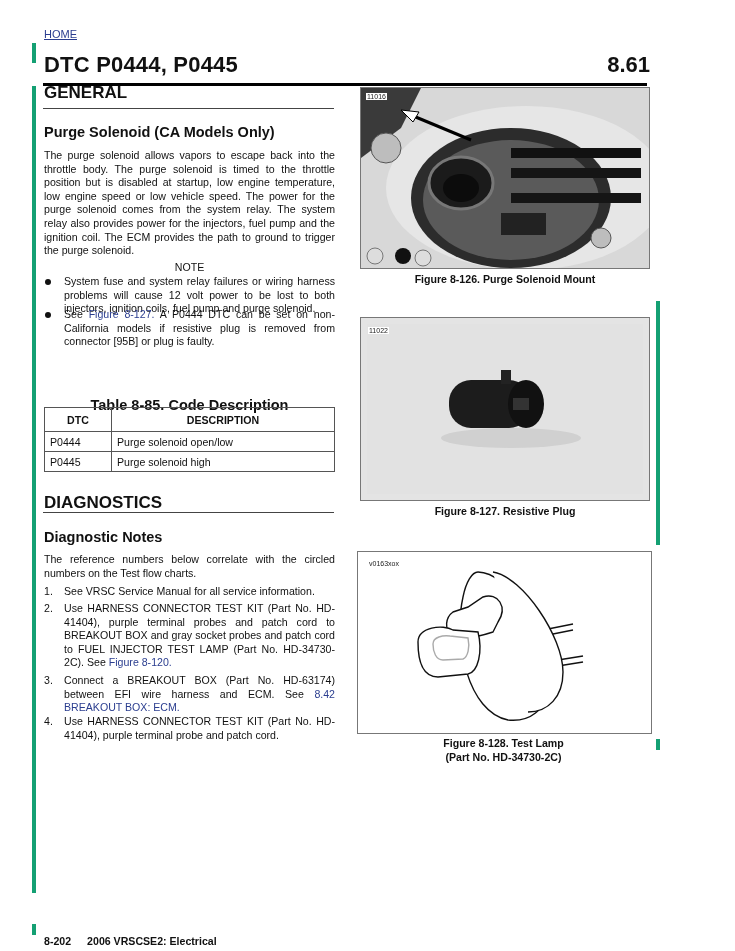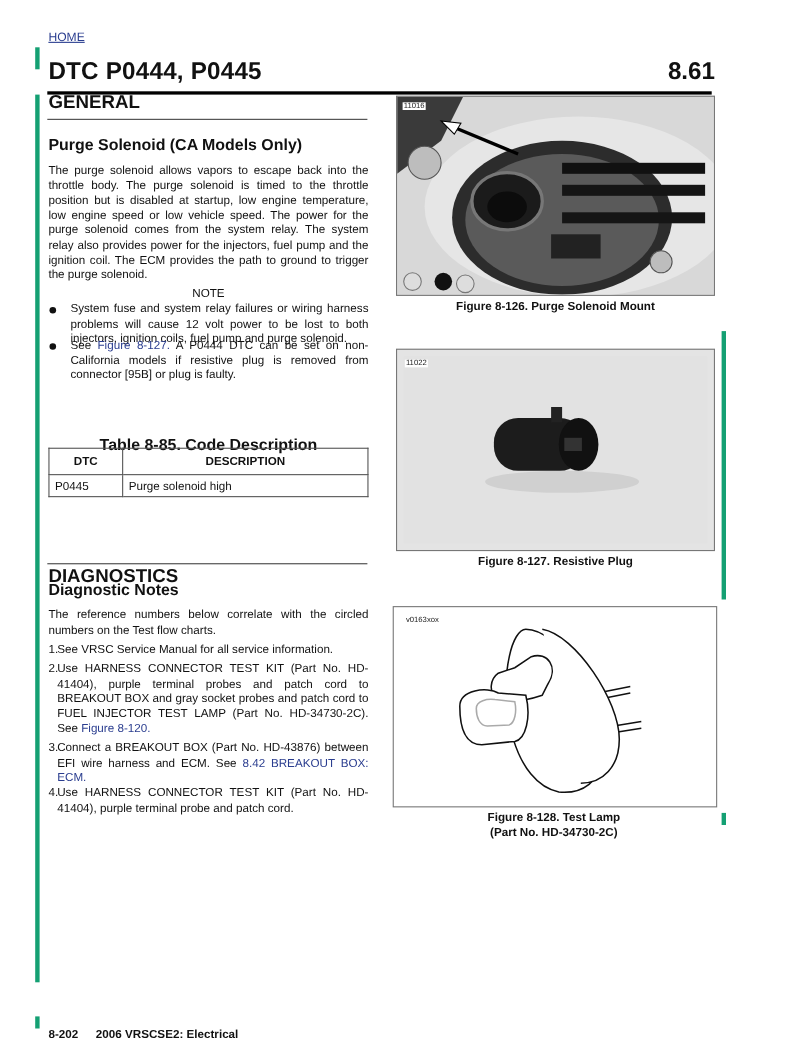--- a/index.html
+++ b/index.html
@@ -19,21 +19,21 @@
   .bullet { position:absolute; left:44px; width:291px; font-size:10.6px; line-height:13.6px; }
   .bullet .dot { position:absolute; left:1px; top:4px; width:6px; height:6px; border-radius:50%; background:#111; }
   .bullet .txt { margin-left:20px; text-align:justify; display:block; }
   #table-title { left:44px; top:383px; width:291px; text-align:center; font-size:14.5px; font-weight:bold; }
   table.codes { position:absolute; left:44px; top:407px; width:291px; border-collapse:collapse; font-size:10.6px; }
   table.codes th, table.codes td { border:1px solid #555; padding:0 5px; height:19px; }
   table.codes th { height:23px; font-weight:bold; }
   table.codes td.c1, table.codes th.c1 { width:56px; }
   .ol { position:absolute; left:44px; width:291px; font-size:10.6px; line-height:13.6px; }
   .ol .num { position:absolute; left:0; top:0; }
-  .ol .txt { margin-left:8px; display:block; text-align:justify; }
+  .ol .txt { margin-left:20px; display:block; text-align:justify; }
   .figure { position:absolute; border:1px solid #777; background:#fff; }
   .figid { position:absolute; font-size:7px; color:#222; background:#fff; padding:0 1px; }
   .caption { position:absolute; text-align:center; font-size:10.6px; font-weight:bold; line-height:13.5px; }
   #footer { left:44px; top:921px; font-size:10.6px; font-weight:bold; }
   #footer .sp { display:inline-block; width:16px; }
 </style>
 </head>
 <body>
 
 <div class="green" style="left:32px;top:43px;width:4px;height:20px;"></div>
@@ -63,42 +63,46 @@
 </div>
 
 <div id="table-title" class="abs">Table 8-85. Code Description</div>
 <table class="codes">
   <tbody>
       <tr>
     <th class="c1">DTC</th>
     <th>DESCRIPTION</th>
   </tr>
   <tr>
+    <td class="c1">P0444</td>
+    <td>Purge solenoid open/low</td>
+  </tr>
+  <tr>
     <td class="c1">P0445</td>
     <td>Purge solenoid high</td>
   </tr>
 </tbody>
   </table>
 
-<div class="h2" style="top:514px;">DIAGNOSTICS</div>
+<div class="h2" style="top:493px;">DIAGNOSTICS</div>
 <div class="h2rule" style="top:512px;"></div>
 <div class="h3" style="top:529px;">Diagnostic Notes</div>
 <div class="para" style="top:553px;">The reference numbers below correlate with the circled numbers on the Test flow charts.</div>
 
 <div class="ol" style="top:585px;">
   <span class="num">1.</span>
   <span class="txt">See VRSC Service Manual for all service information.</span>
 </div>
 <div class="ol" style="top:602px;">
   <span class="num">2.</span>
   <span class="txt"><span>Use HARNESS CONNECTOR TEST KIT (Part No. HD-41404), purple terminal probes and patch cord to BREAKOUT BOX and gray socket probes and patch cord to FUEL INJECTOR TEST LAMP (Part No. HD-34730-2C). See </span><a class="link" href="#">Figure 8-120.</a></span>
 </div>
 <div class="ol" style="top:674px;">
   <span class="num">3.</span>
-  <span class="txt"><span>Connect a BREAKOUT BOX (Part No. HD-43876) between EFI wire harness and ECM. See </span><a class="link" href="#">8.42 BREAKOUT BOX: ECM.</a></span>
+  <span class="txt"><span>Connect a BREAKOUT BOX (Part No. HD-63174) between EFI wire harness and ECM. See </span><a class="link" href="#">8.42 BREAKOUT BOX: ECM.</a></span>
 </div>
 <div class="ol" style="top:715px;">
   <span class="num">4.</span>
   <span class="txt">Use HARNESS CONNECTOR TEST KIT (Part No. HD-41404), purple terminal probe and patch cord.</span>
 </div>
 
 <div class="figure" style="left:360px;top:87px;width:288px;height:180px;background:#cfcfcf;overflow:hidden;">
   <svg width="288" height="180">
     <rect x="0" y="0" width="288" height="180" fill="#d8d8d8"></rect>
     <path d="M0 0 L60 0 L40 40 L0 70 Z" fill="#3a3a3a"></path>

